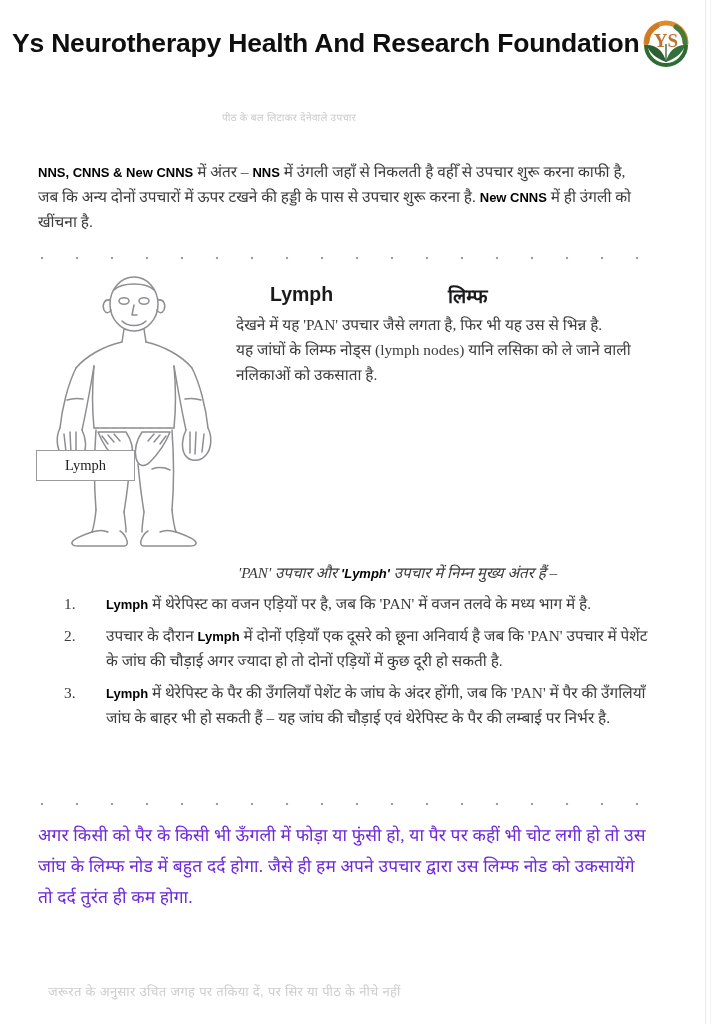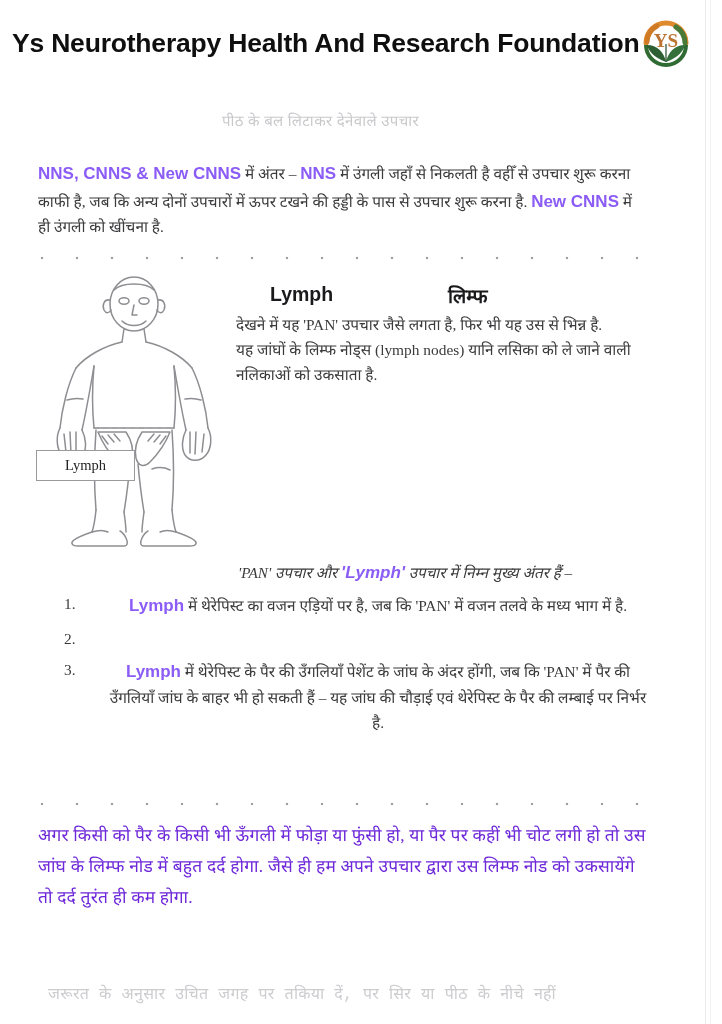--- a/index.html
+++ b/index.html
@@ -59,40 +59,40 @@
     margin-left: 2px;
     flex: none;
   }
   .logo svg { display: block; }
 
   
   .top-caption {
     position: absolute;
     left: 222px;
     top: 110px;
-    font-size: 15px;
+    font-size: 10px;
     color: #c9c9cc;
     font-family: "Liberation Serif", serif;
     letter-spacing: 0.4px;
     white-space: nowrap;
   }
 
   
   .para {
     color: #3b3b3d;
     font-family: "Liberation Serif", serif;
     font-size: 15.4px;
     line-height: 1.62;
     text-align: left;
   }
   .para b, .b {
     font-family: "Liberation Sans", sans-serif;
     font-weight: bold;
-    font-size: 17px;
-    color: #8b5cf6;
+    font-size: 13px;
+    color: #000000;
   }
 
   .intro {
     position: absolute;
     left: 38px;
     top: 160px;
     width: 610px;
   }
 
   
@@ -200,44 +200,43 @@
     font-family: "Liberation Serif", serif;
     font-size: 15.4px;
     line-height: 1.62;
   }
   .numtext {
     flex: 1;
     color: #3b3b3d;
     font-family: "Liberation Serif", serif;
     font-size: 15.4px;
     line-height: 1.62;
-    text-align: center;
   }
 
   
   .closing {
     position: absolute;
     left: 38px;
     top: 820px;
     width: 612px;
     color: #6d28d9;
     font-family: "Liberation Serif", serif;
     font-size: 17.4px;
     line-height: 1.78;
     letter-spacing: 0.2px;
   }
 
   
   .footer {
     position: absolute;
     left: 48px;
     top: 982px;
-    font-size: 16px;
+    font-size: 13px;
     color: #cdcdd0;
-    font-family: Liberation Mono, monospace;
+    font-family: Liberation Sans, sans-serif;
     letter-spacing: 0.3px;
     white-space: nowrap;
   }
 </style>
 </head>
 <body>
 
 <div class="page">
 
   <div class="page-edge-1"></div>
@@ -361,20 +360,23 @@
 
     <div class="numitem">
       <div class="num">1.</div>
       <div class="numtext">
         <span class="b">Lymph</span><span> में थेरेपिस्ट का वजन एड़ियों पर है, जब कि 'PAN' में वजन तलवे के मध्य भाग में है.</span>
       </div>
     </div>
 
     <div class="numitem">
       <div class="num">2.</div>
+      <div class="numtext">
+        <span>उपचार के दौरान </span><span class="b">Lymph</span><span> में दोनों एड़ियाँ एक दूसरे को छूना अनिवार्य है जब कि 'PAN' उपचार में पेशेंट के जांघ की चौड़ाई अगर ज्यादा हो तो दोनों एड़ियों में कुछ दूरी हो सकती है.</span>
+      </div>
     </div>
 
     <div class="numitem">
       <div class="num">3.</div>
       <div class="numtext">
         <span class="b">Lymph</span><span> में थेरेपिस्ट के पैर की उँगलियाँ पेशेंट के जांघ के अंदर होंगी, जब कि 'PAN' में पैर की उँगलियाँ जांघ के बाहर भी हो सकती हैं – यह जांघ की चौड़ाई एवं थेरेपिस्ट के पैर की लम्बाई पर निर्भर है.</span>
       </div>
     </div>
 
   </div>

